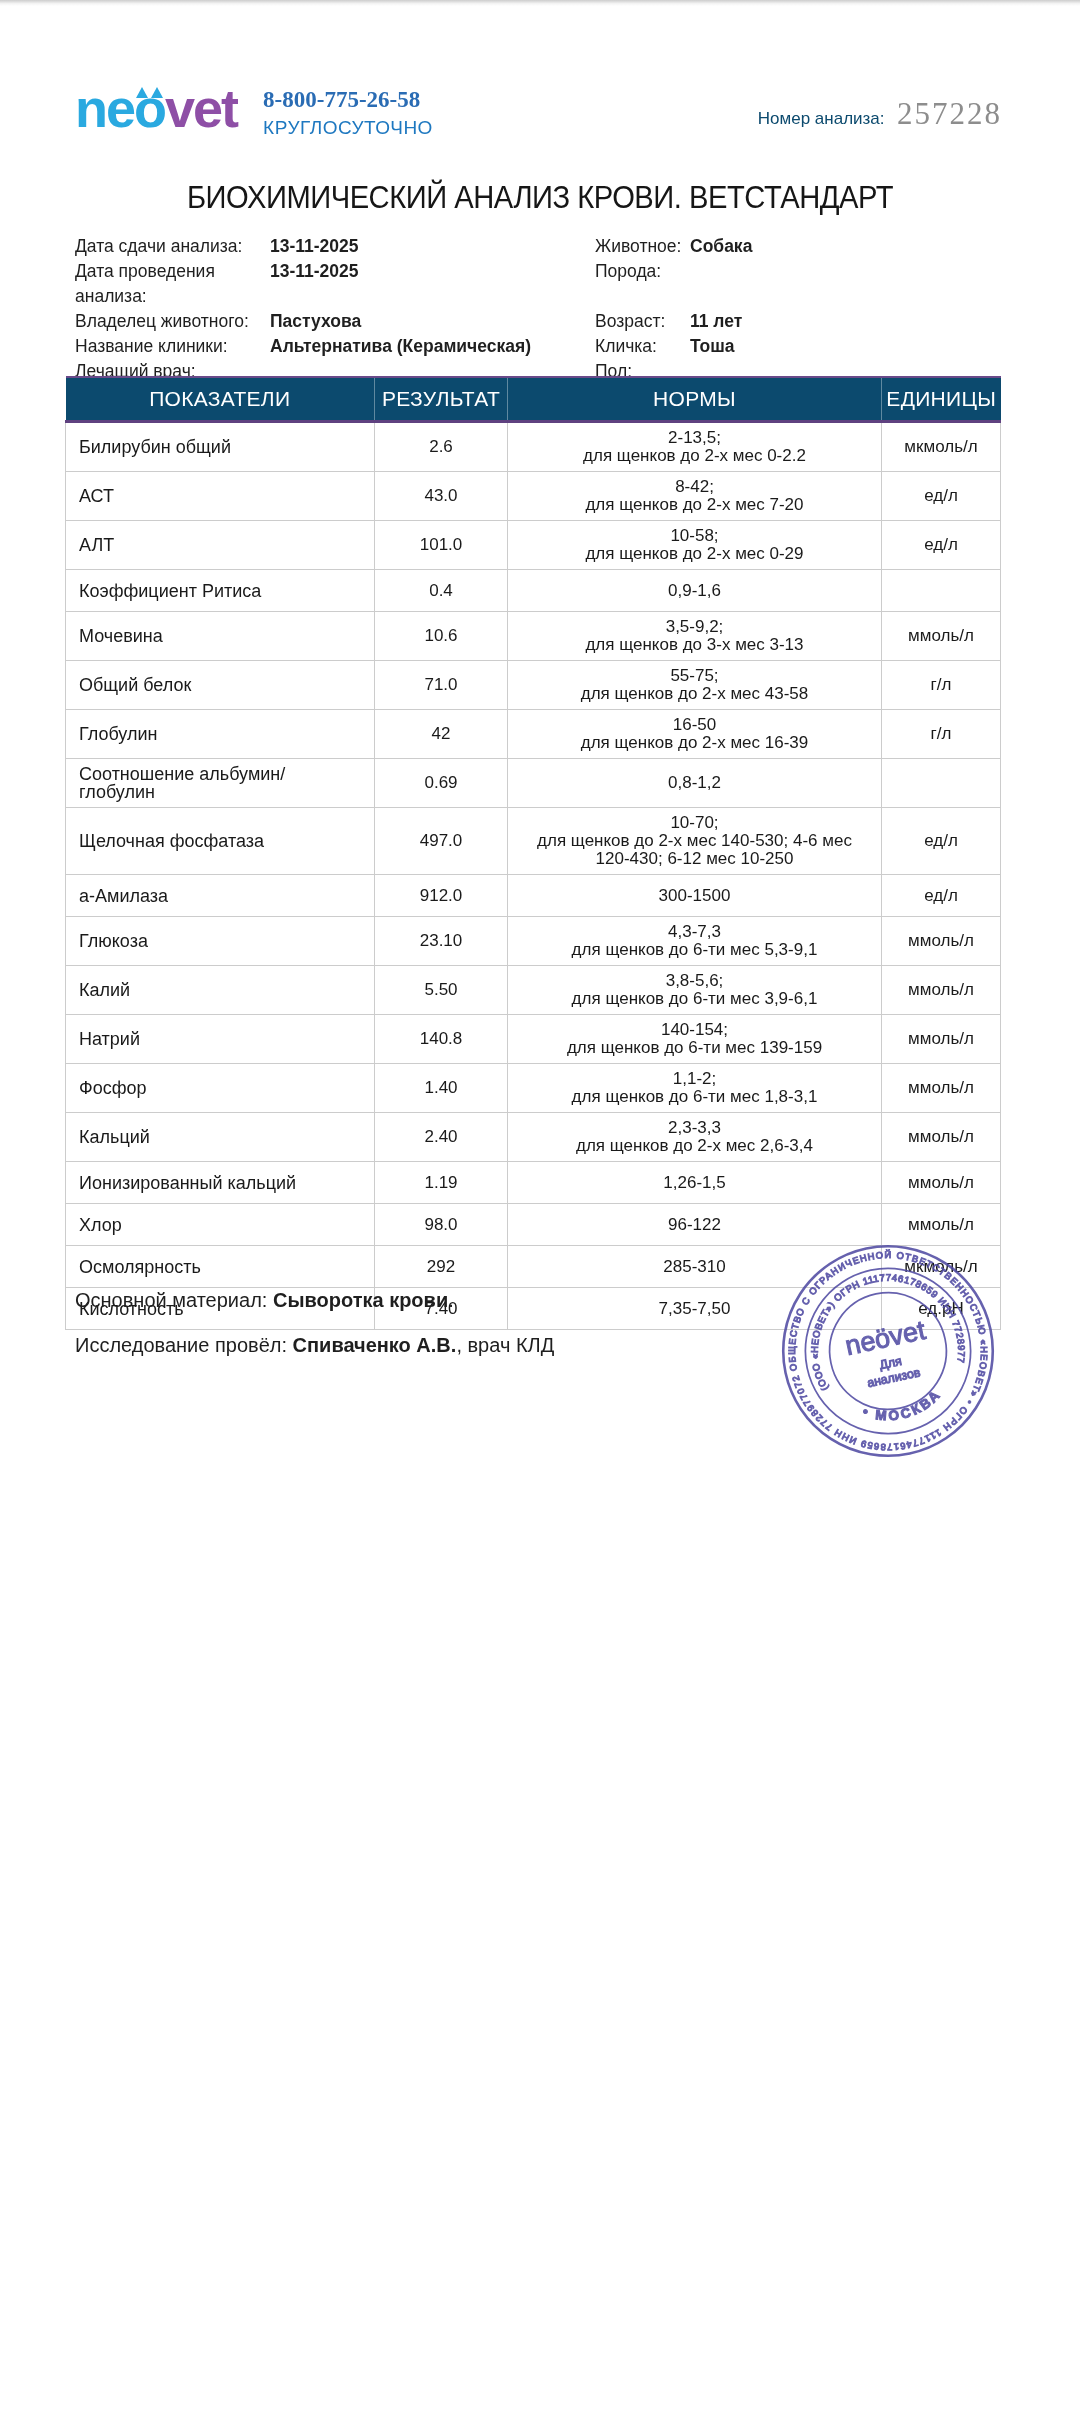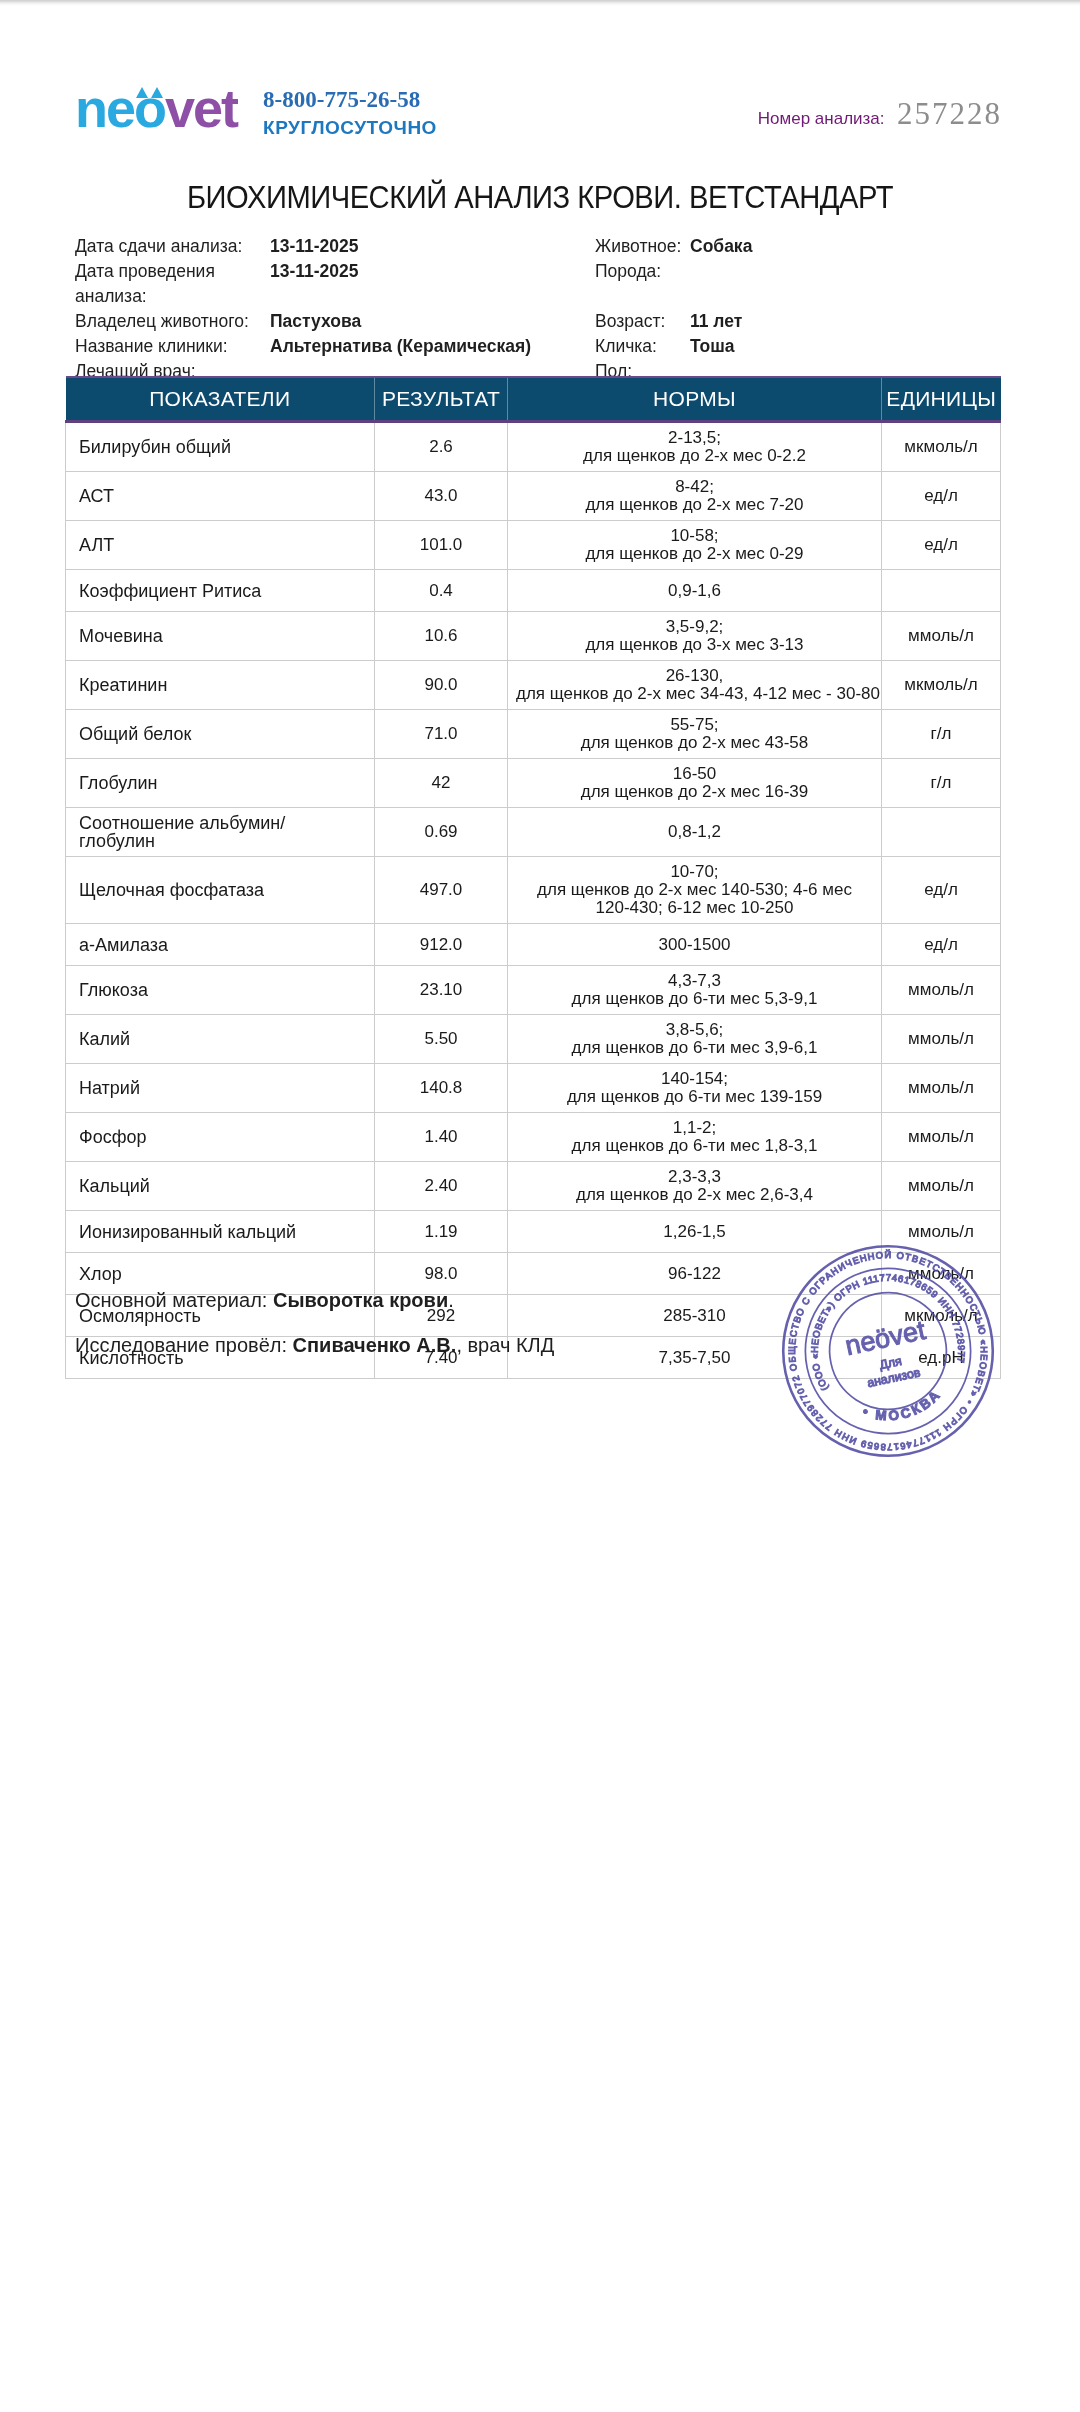--- a/index.html
+++ b/index.html
@@ -14,23 +14,23 @@
   .logo .blue{color:#2aa9e0;}
   .logo .purple{color:#8e4fa6;}
   .logo .o{position:relative;display:inline-block;}
   .logo .o::before,.logo .o::after{content:"";position:absolute;width:0;height:0;
         border-left:6px solid transparent;border-right:6px solid transparent;
         border-bottom:11px solid #2aa9e0;top:9px;}
   .logo .o::before{left:2px;}
   .logo .o::after{right:2px;}
   .phoneblk{margin-left:26px;padding-top:9px;}
   .phone{font-family:"Liberation Serif",serif;font-weight:bold;font-size:23px;color:#2a6cb4;line-height:26px;}
-  .phone-sub{font-weight:bold;font-size:19px;color:#1e78c0;letter-spacing:.5px;margin-top:4px;}
+  .phone-sub{font-weight:normal;font-size:19px;color:#1e78c0;letter-spacing:.5px;margin-top:4px;}
   .anno{margin-left:auto;padding-top:18px;white-space:nowrap;}
-  .anno .lbl{font-size:17px;color:#701a75;}
+  .anno .lbl{font-size:17px;color:#0c4a6e;}
   .anno .num{font-family:"Liberation Serif",serif;font-size:31px;color:#8d8d8d;letter-spacing:2px;margin-left:8px;}
 
   
   .title{position:absolute;top:180px;left:0;width:1080px;text-align:center;
         font-size:31px;font-weight:500;color:#161616;letter-spacing:-.5px;transform:scaleX(.94);}
 
   
   .info{position:absolute;top:234px;left:75px;display:grid;
         grid-template-columns:195px 325px 95px auto;line-height:25px;font-size:17.5px;}
   .info .val{font-weight:bold;}
@@ -164,29 +164,20 @@
     <tr>
       <td class="ind">Мочевина</td>
       <td>10.6</td>
       <td class="norm">
               <div>3,5-9,2;</div>
               <div>для щенков до 3-х мес 3-13</div>
             </td>
       <td>ммоль/л</td>
     </tr>
 
-    <tr>
-      <td class="ind">Креатинин</td>
-      <td>90.0</td>
-      <td class="norm">
-              <div>26-130,</div>
-              <div>для щенков до 2-х мес 34-43, 4-12 мес - 30-80</div>
-            </td>
-      <td>мкмоль/л</td>
-    </tr>
 
     <tr>
       <td class="ind">Общий белок</td>
       <td>71.0</td>
       <td class="norm">
               <div>55-75;</div>
               <div>для щенков до 2-х мес 43-58</div>
             </td>
       <td>г/л</td>
     </tr>

